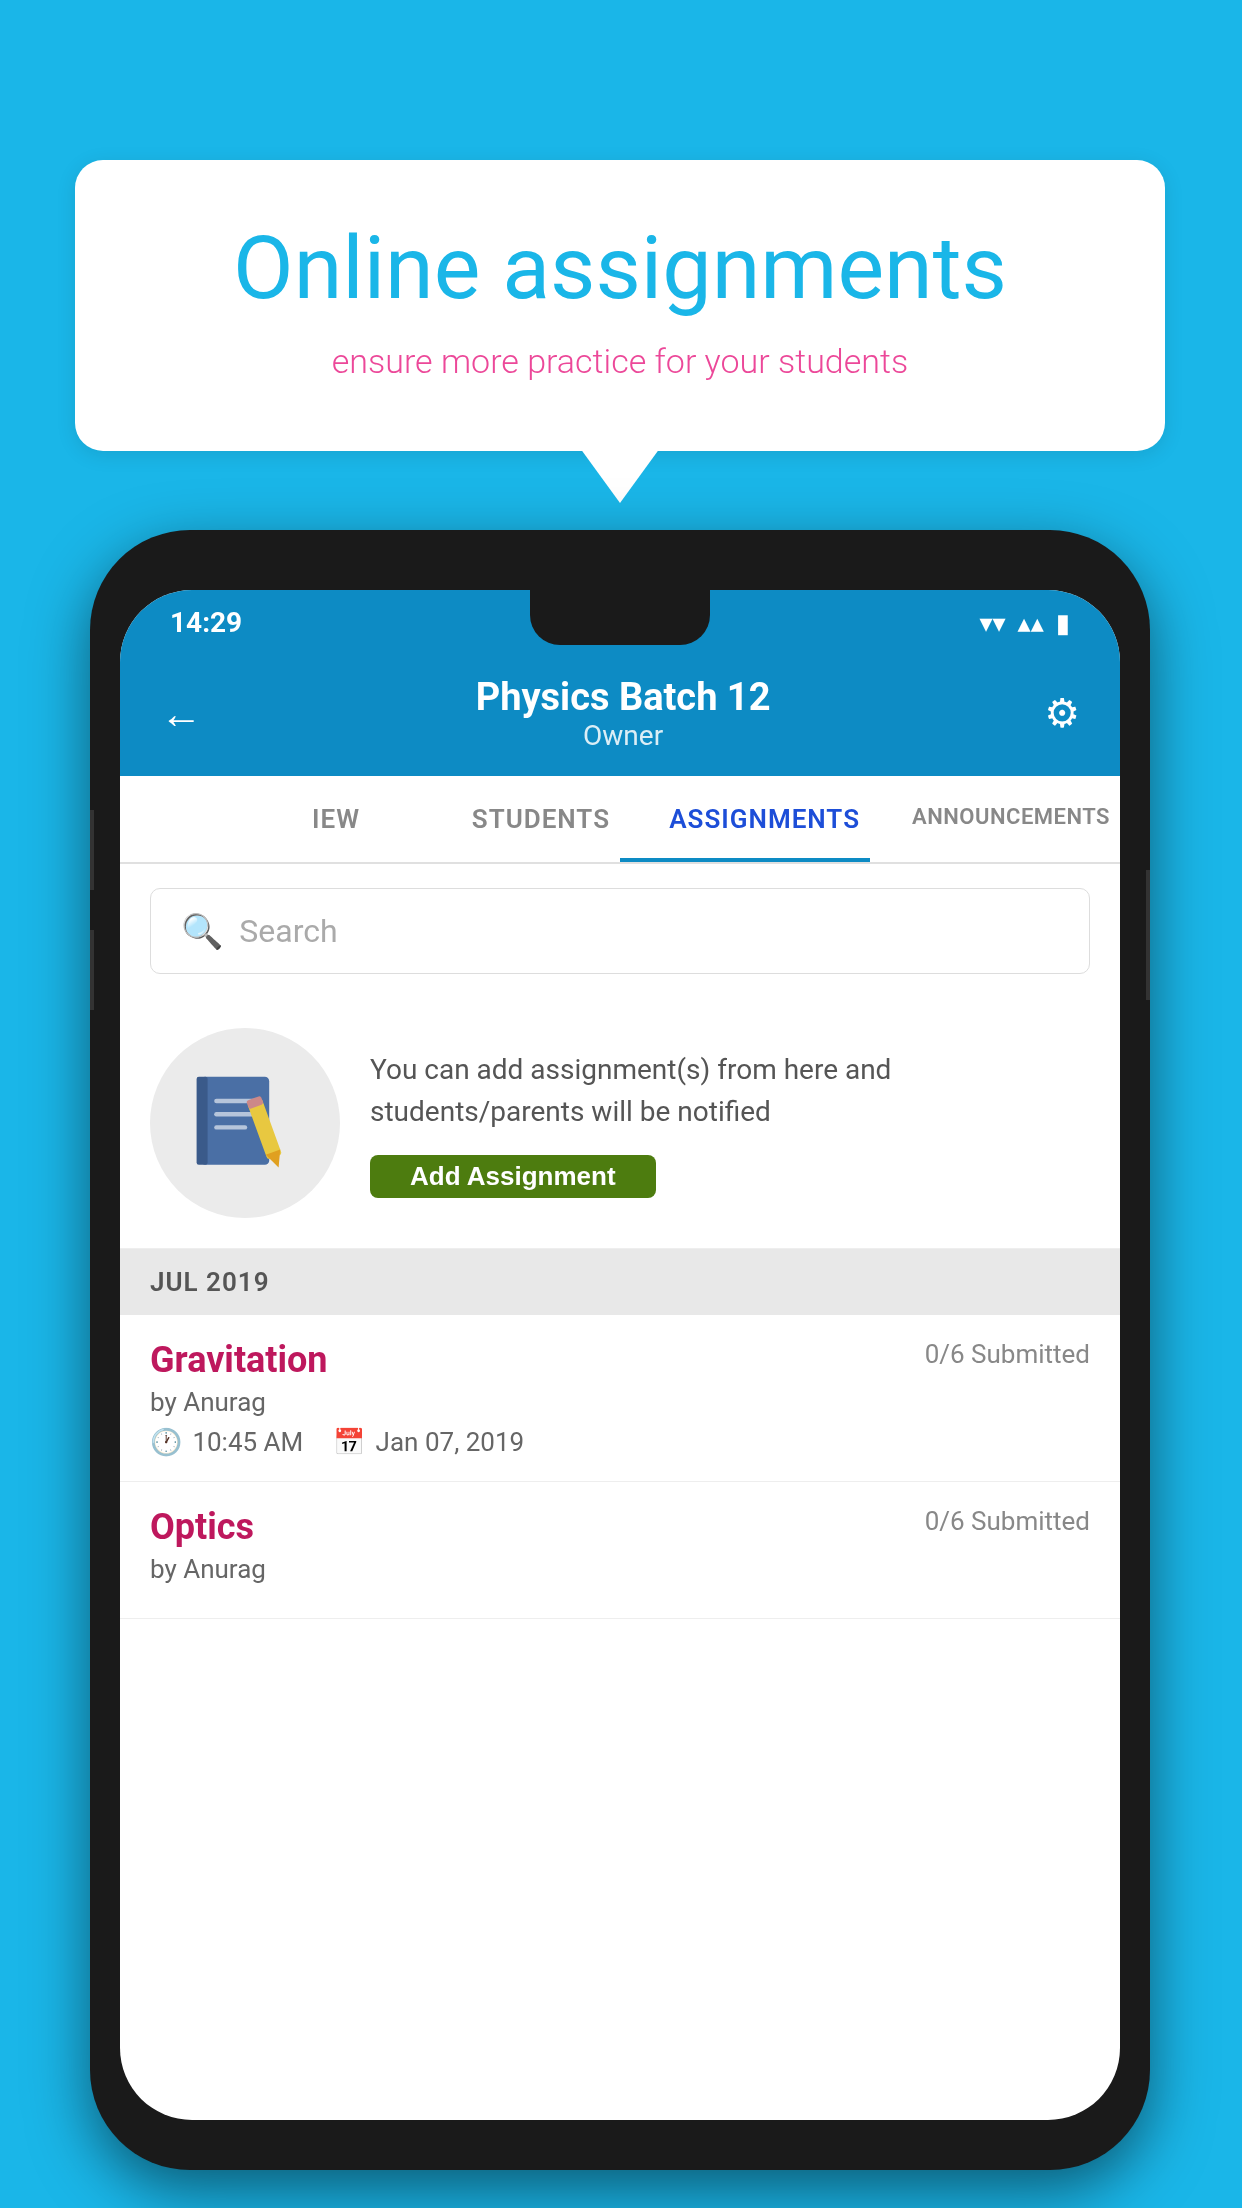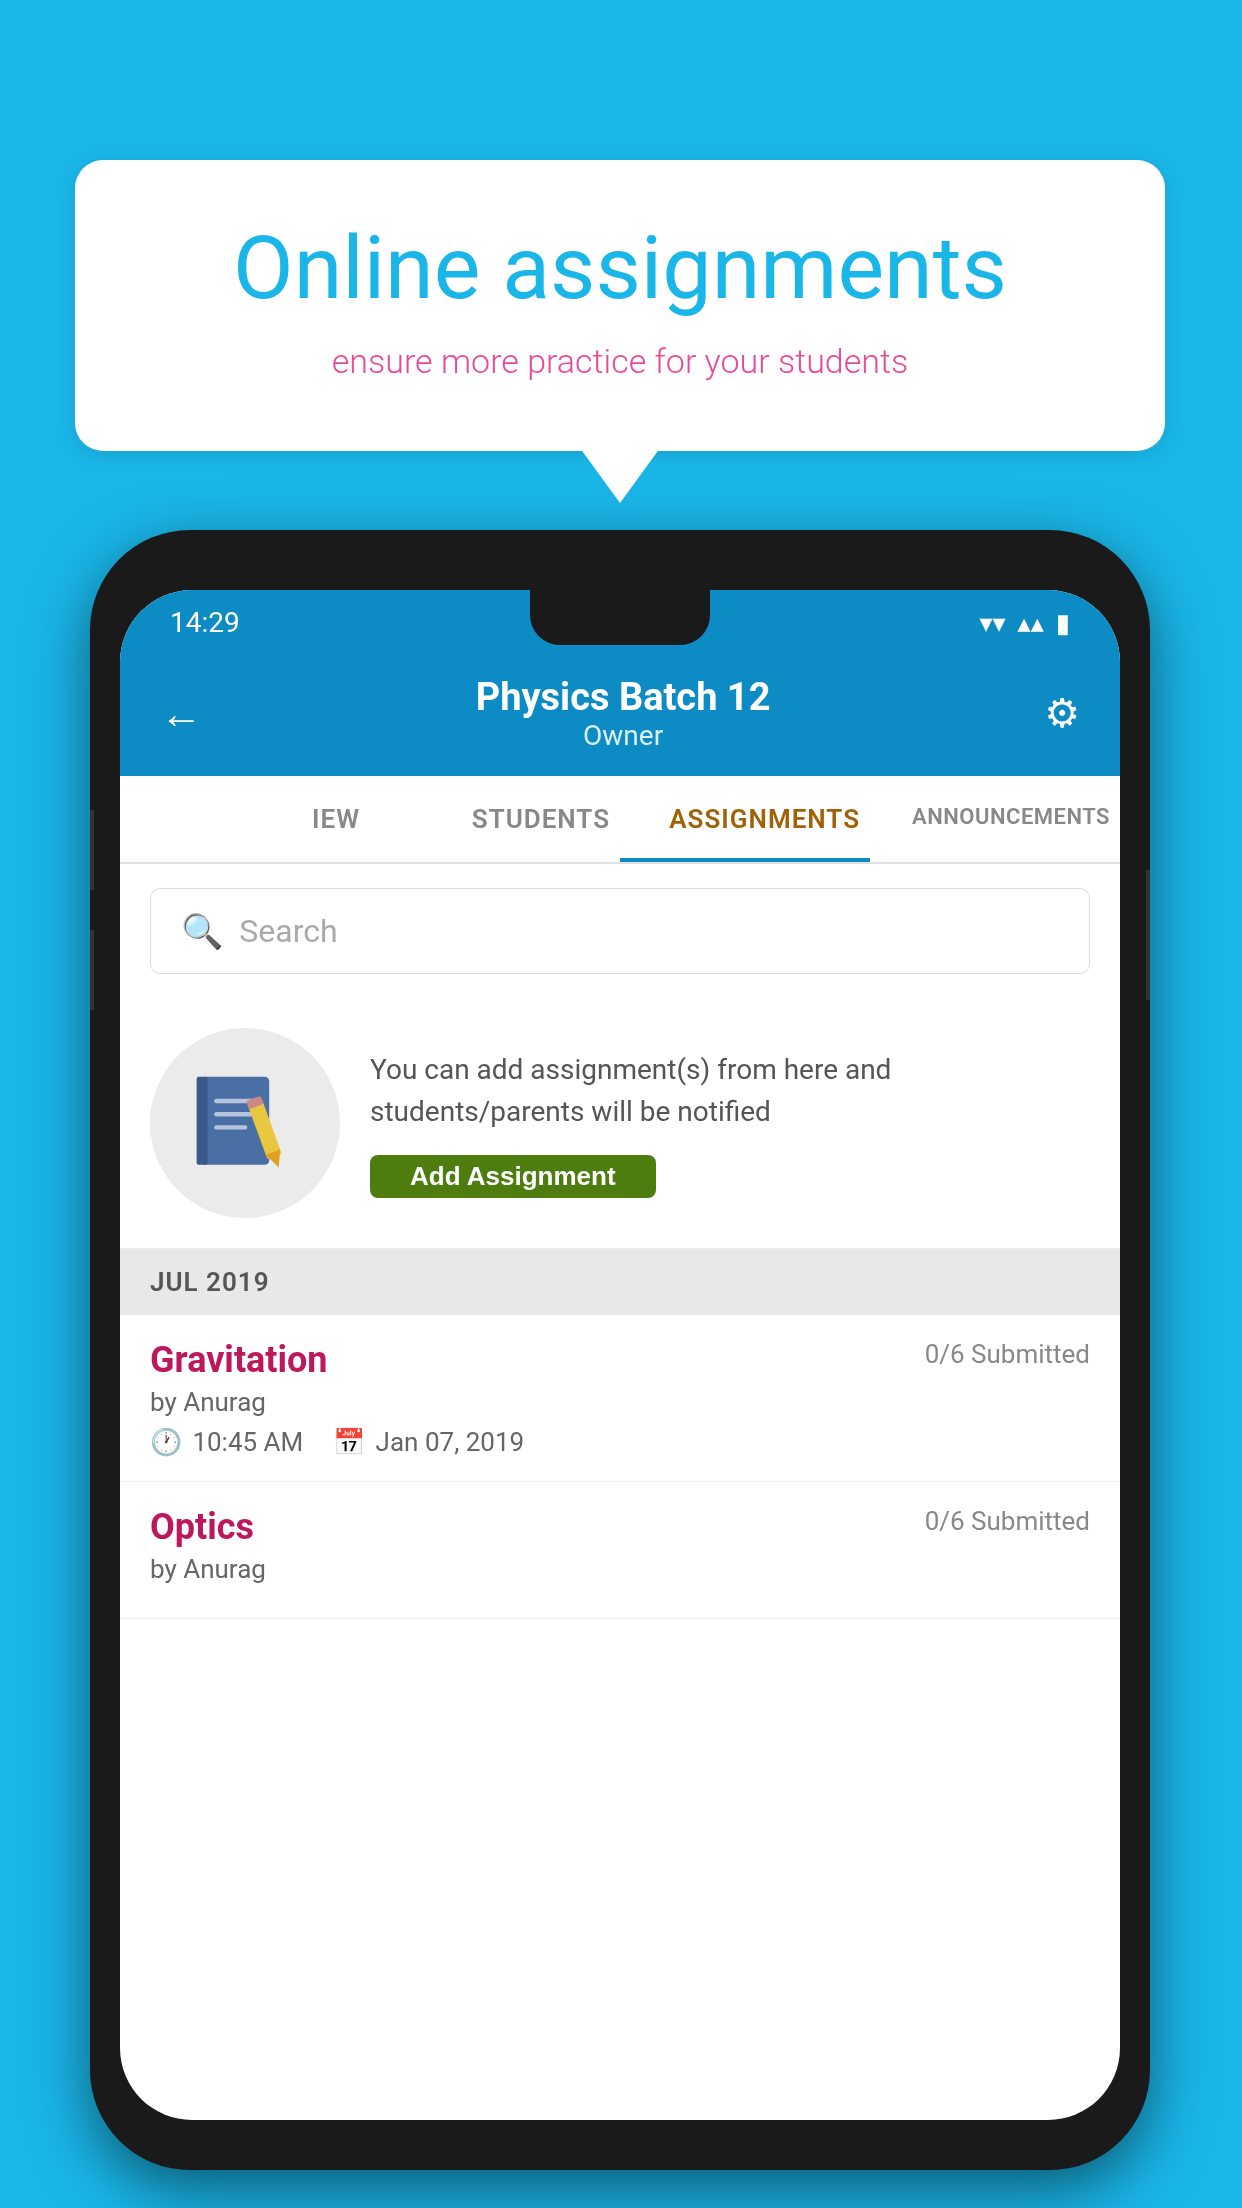--- a/index.html
+++ b/index.html
@@ -104,21 +104,21 @@
       align-items: center;
       justify-content: space-between;
       padding: 0 50px;
       position: relative;
       z-index: 5;
     }
 
     .status-time {
       color: white;
       font-size: 28px;
-      font-weight: 400;
+      font-weight: 700;
     }
 
     .status-icons {
       display: flex;
       align-items: center;
       gap: 12px;
     }
 
     .wifi-icon, .signal-icon, .battery-icon {
       color: white;
@@ -176,21 +176,21 @@
       text-align: right;
       font-size: 26px;
       font-weight: 600;
       color: #888;
       letter-spacing: 1px;
       cursor: pointer;
       position: relative;
     }
 
     .tab.active {
-      color: #a16207;
+      color: #1d4ed8;
     }
 
     .tab.active::after {
       content: '';
       position: absolute;
       bottom: 0;
       left: 0;
       right: 0;
       height: 4px;
       background: #0d8bc4;

